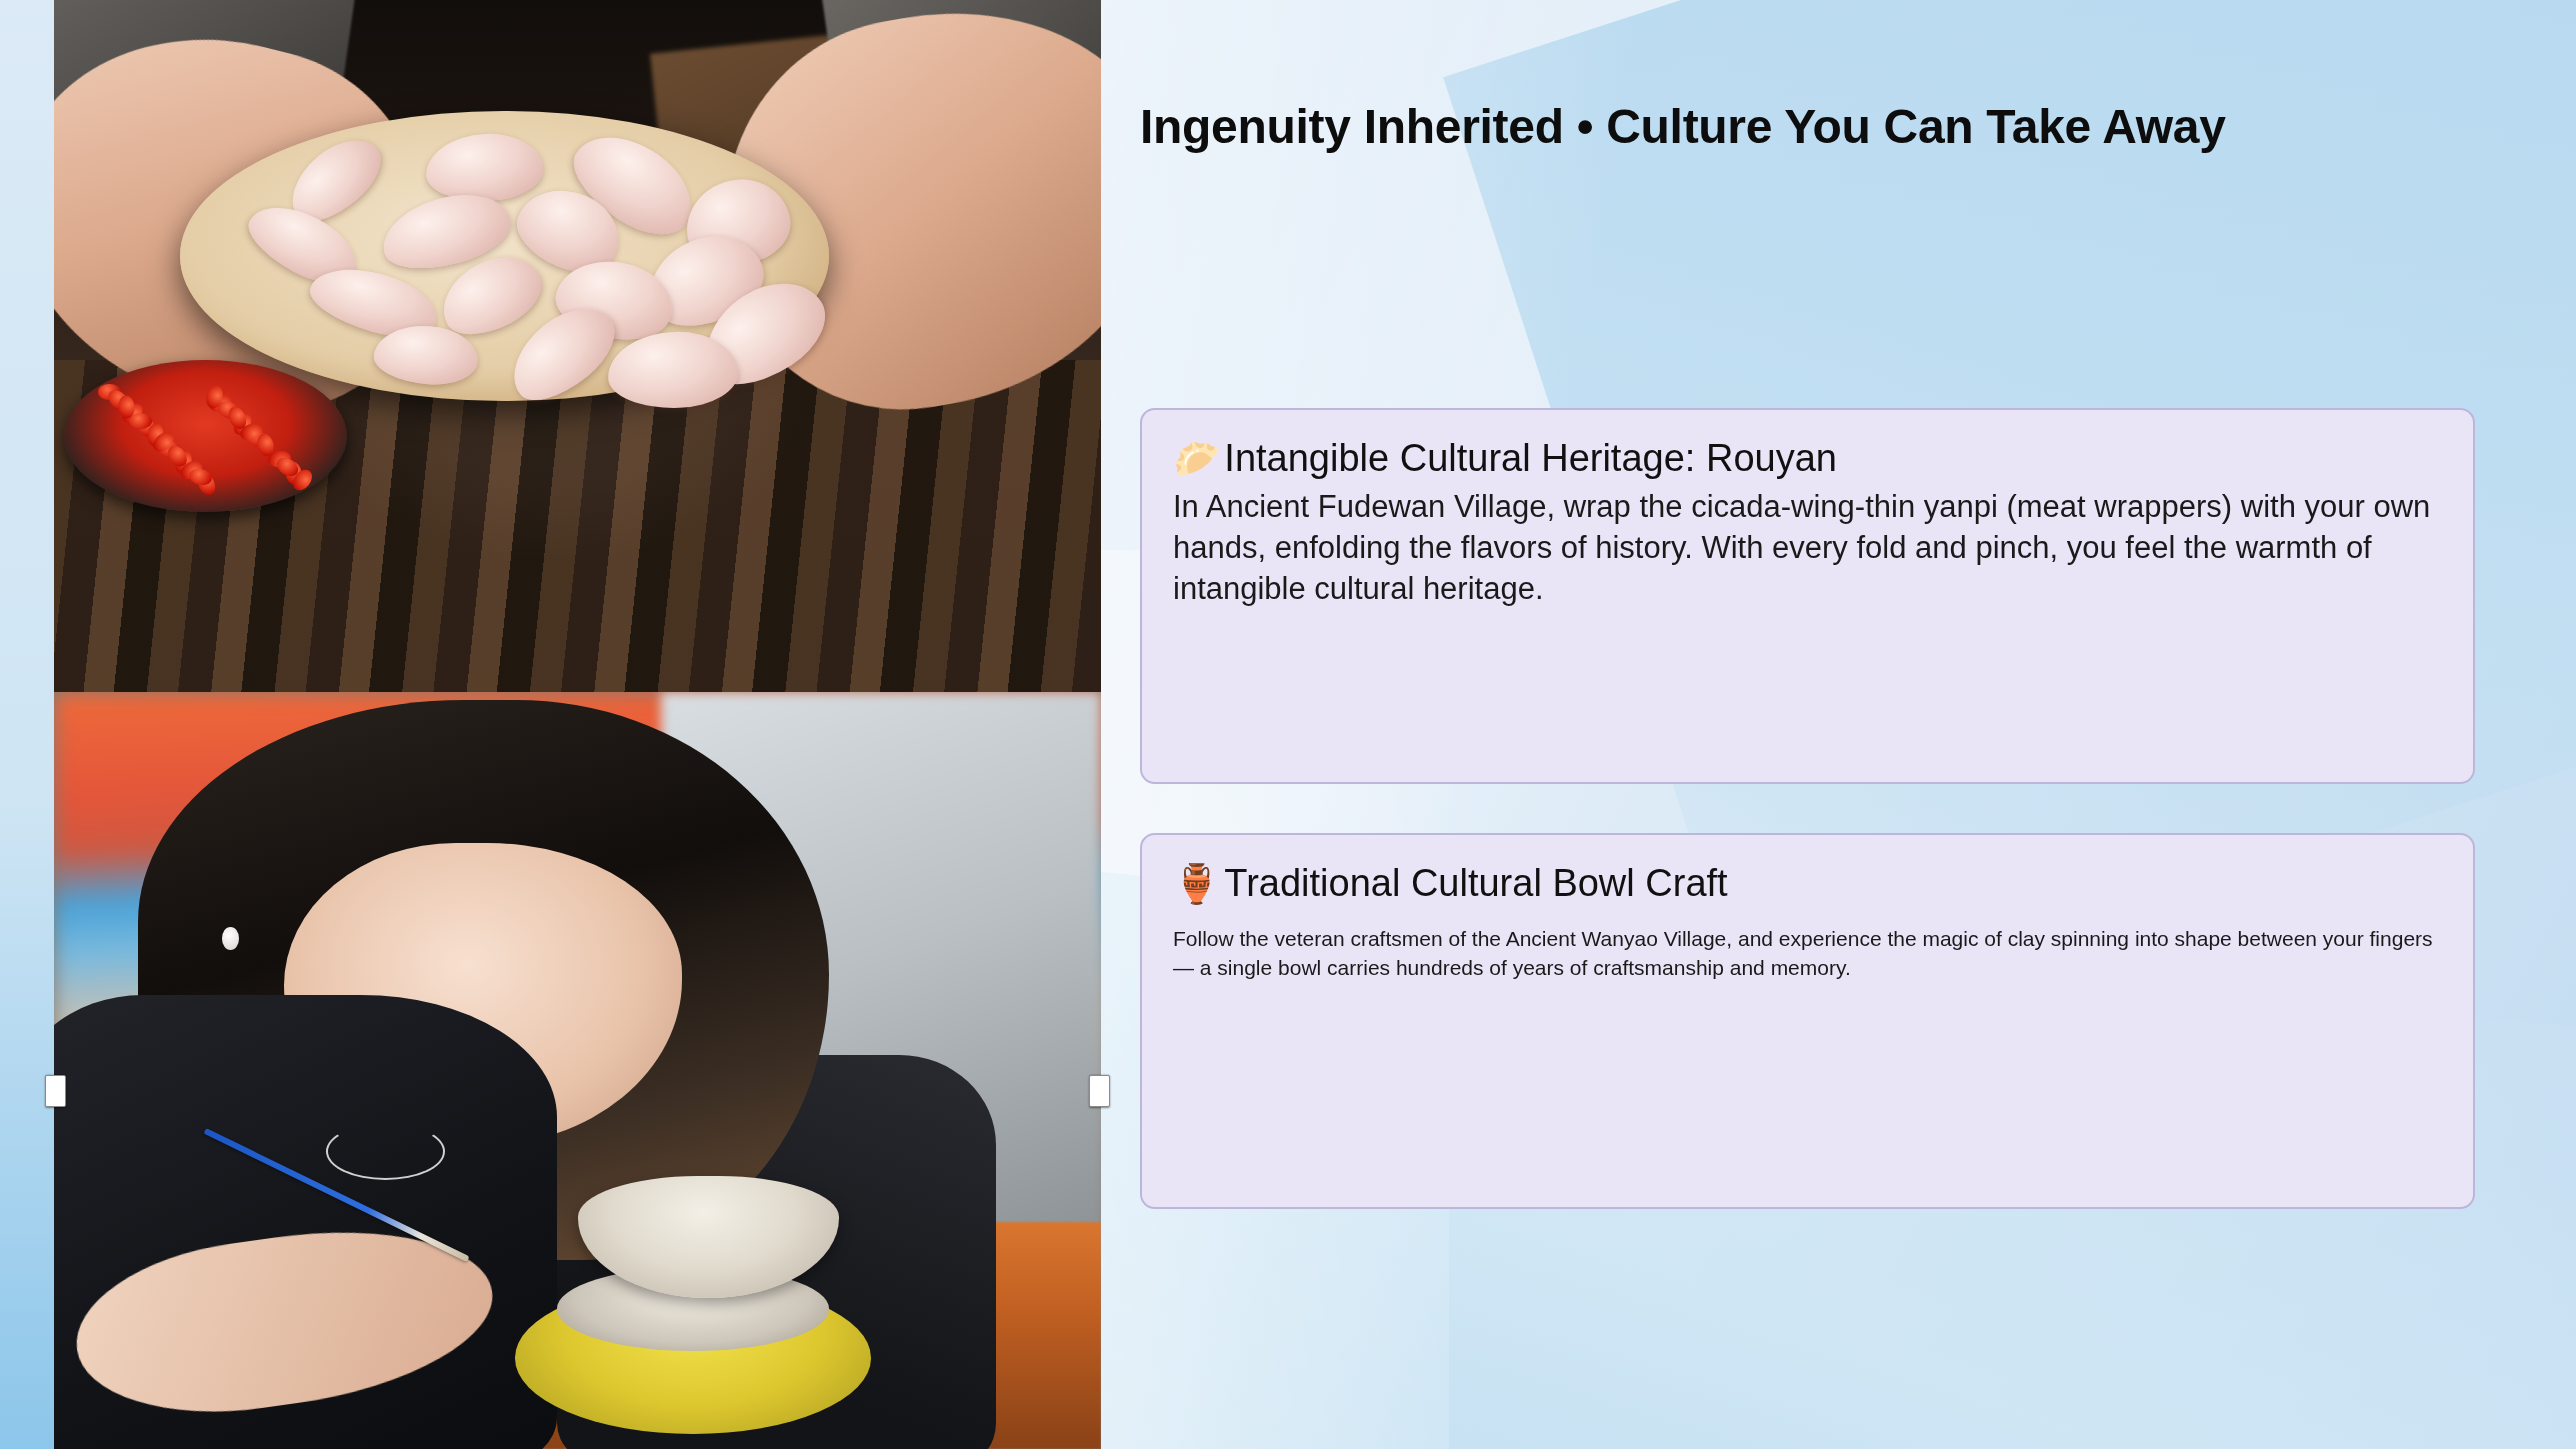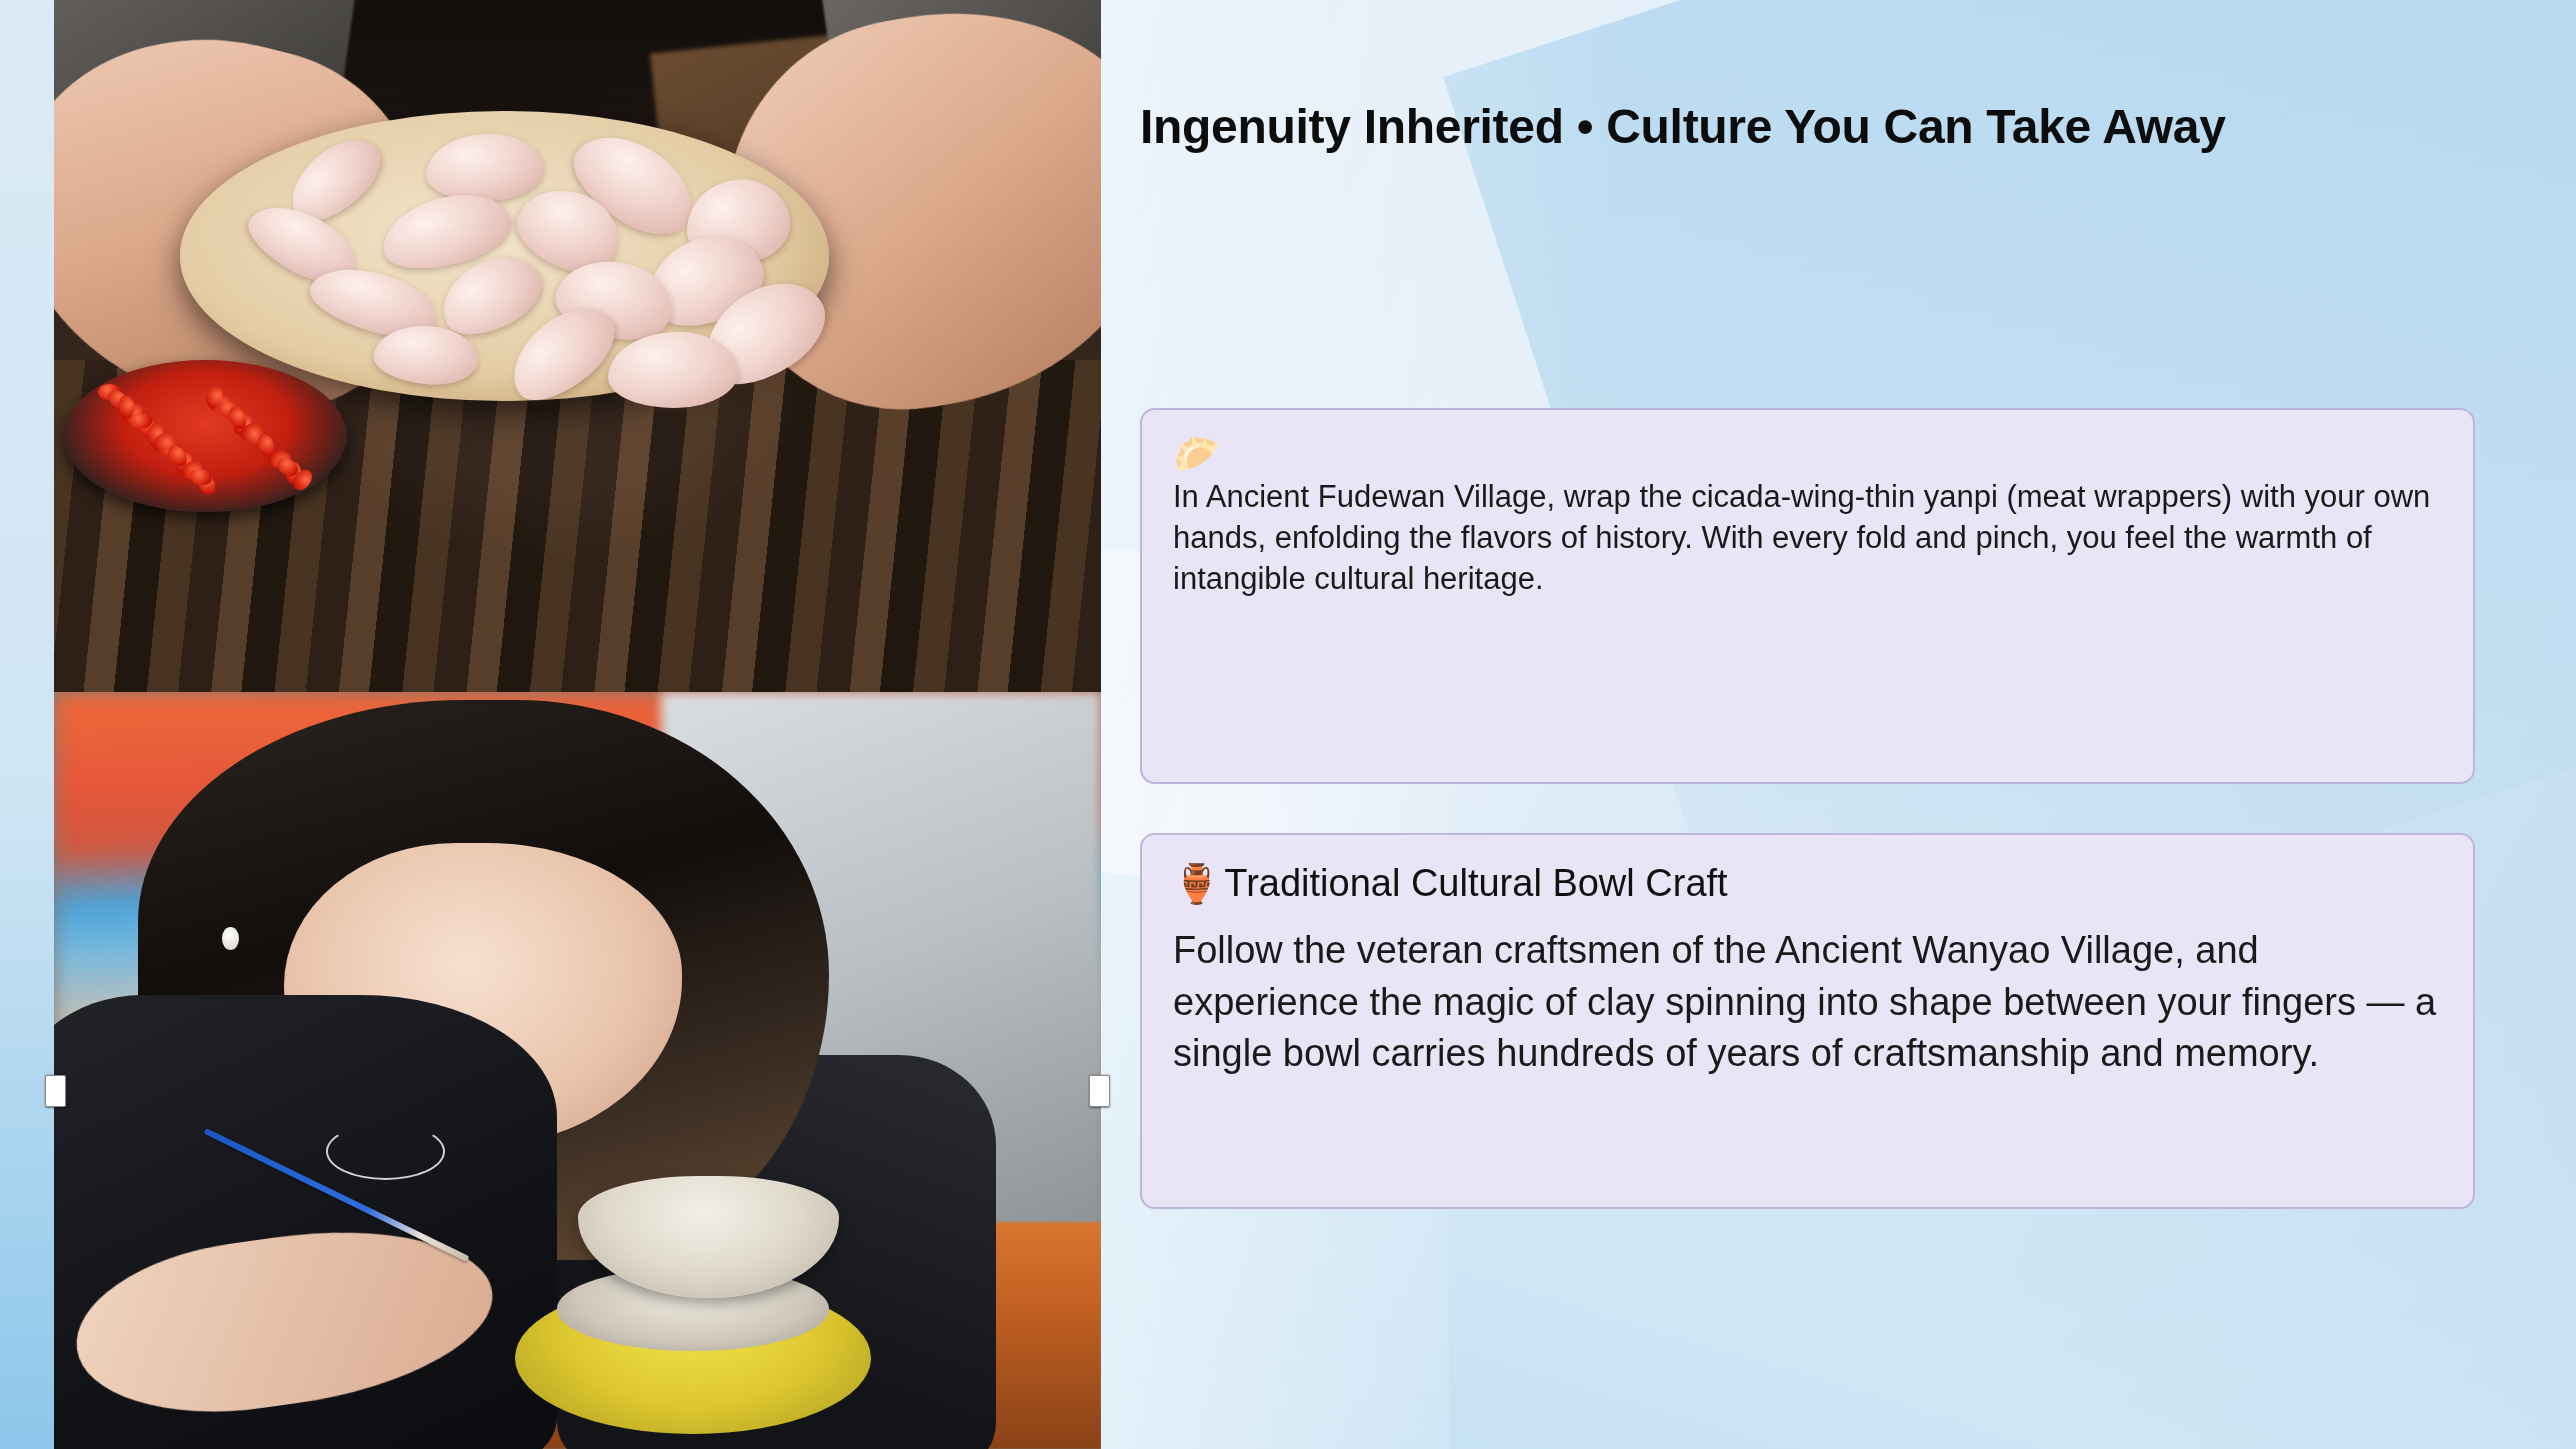--- a/index.html
+++ b/index.html
@@ -334,21 +334,21 @@
     line-height: 1;
     display: inline-block;
   }
   .card-body {
     font-size: 31px;
     font-weight: 400;
     color: #1a1a1a;
     line-height: 1.32;
   }
   .card-2 .card-head { margin-bottom: 17.4px; }
-  .card-2 .card-body { font-size: 38px; line-height: 1.35; }
+  .card-2 .card-body { font-size: 21px; line-height: 1.35; }
 </style>
 </head>
 <body>
 
 <div class="slide">
 
   <div class="bg-base"></div>
   <div class="facet facet-1"></div>
   <div class="facet facet-2"></div>
   <div class="facet facet-3"></div>
@@ -438,20 +438,21 @@
     <div class="sel-handle right"></div>
   </div>
 
   <div class="content">
 
     <div class="slide-title">Ingenuity Inherited • Culture You Can Take Away</div>
 
     <div class="card card-1">
       <div class="card-head">
         <span class="emoji">🥟</span>
+        <span>Intangible Cultural Heritage: Rouyan</span>
       </div>
       <div class="card-body">In Ancient Fudewan Village, wrap the cicada-wing-thin yanpi (meat wrappers) with your own hands, enfolding the flavors of history. With every fold and pinch, you feel the warmth of intangible cultural heritage.</div>
     </div>
 
     <div class="card card-2">
       <div class="card-head">
         <span class="emoji">🏺</span>
         <span>Traditional Cultural Bowl Craft</span>
       </div>
       <div class="card-body">Follow the veteran craftsmen of the Ancient Wanyao Village, and experience the magic of clay spinning into shape between your fingers — a single bowl carries hundreds of years of craftsmanship and memory.</div>

